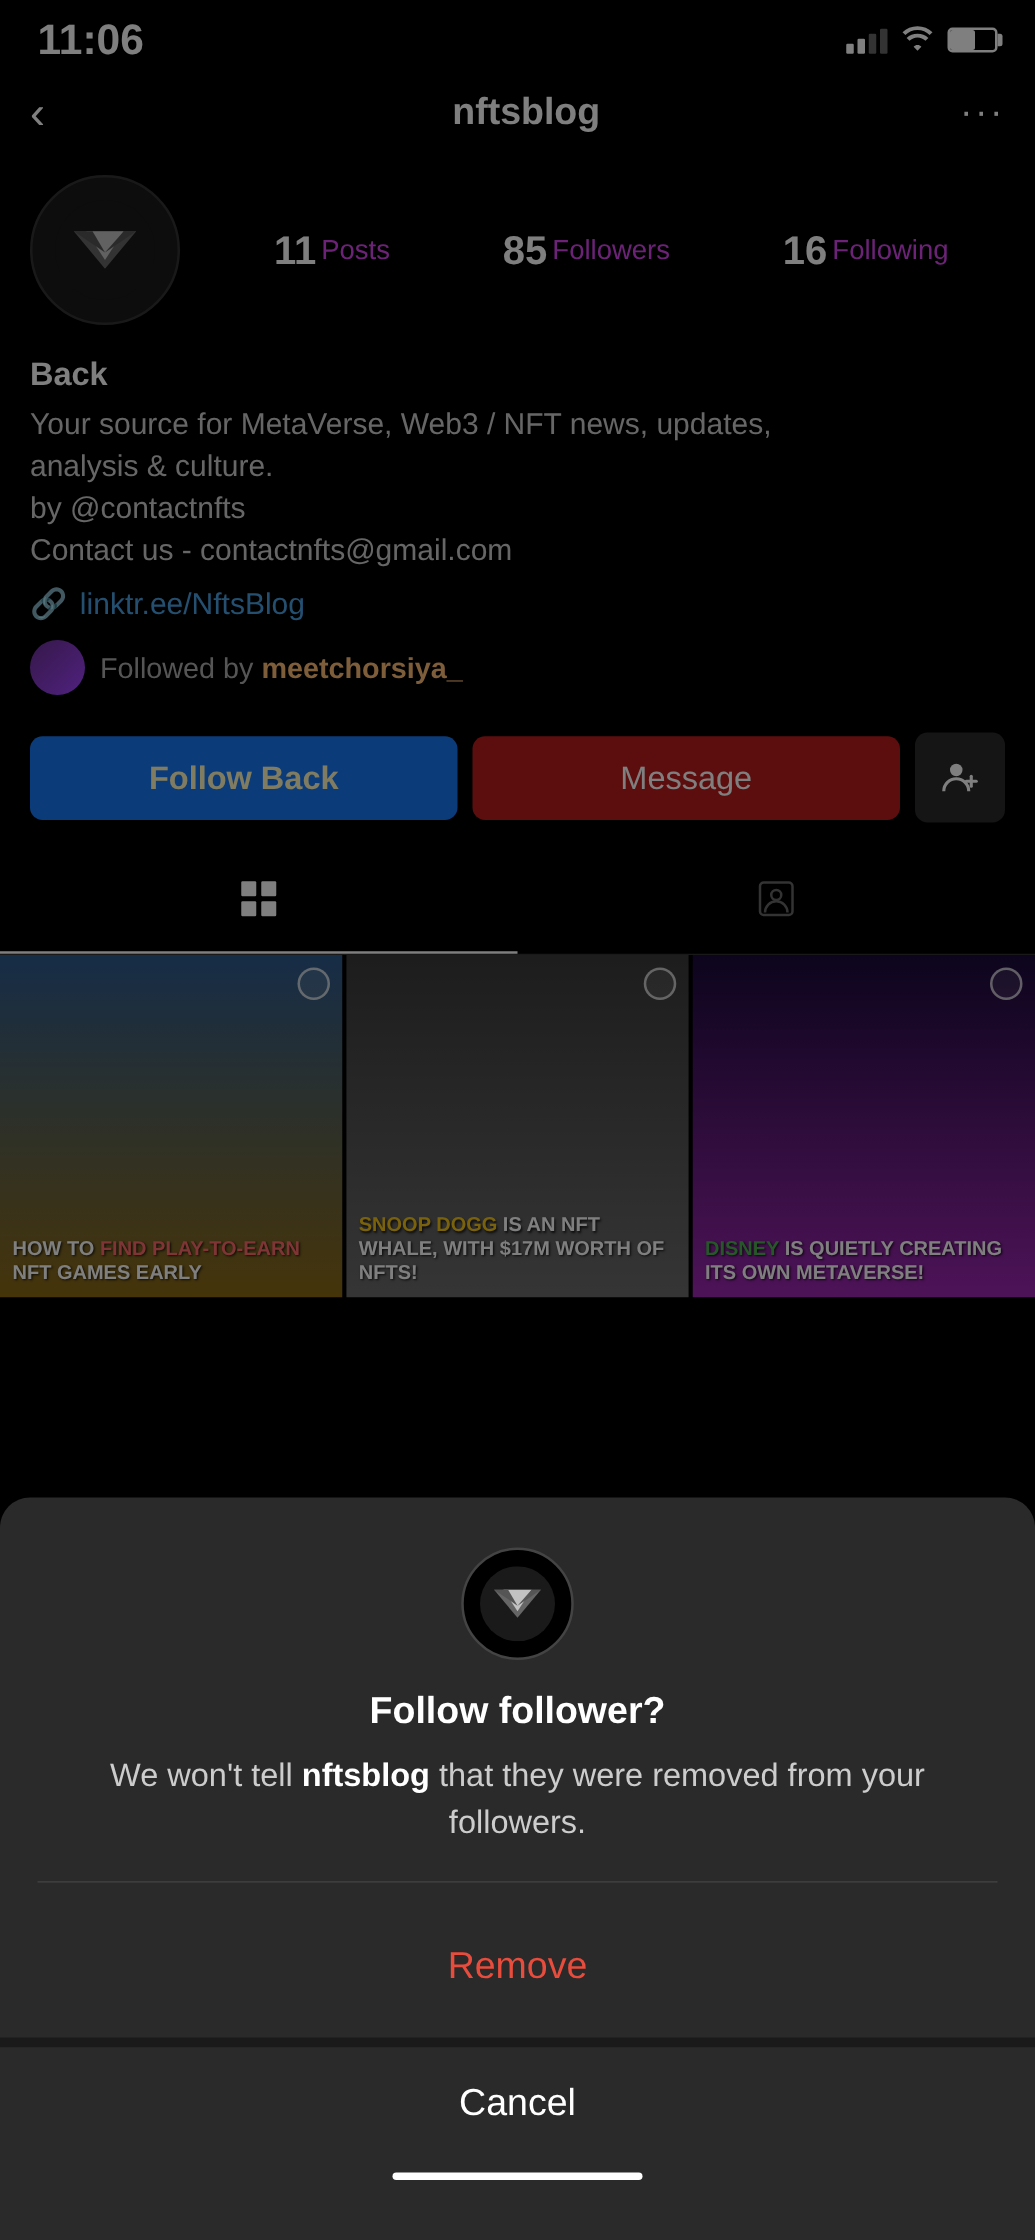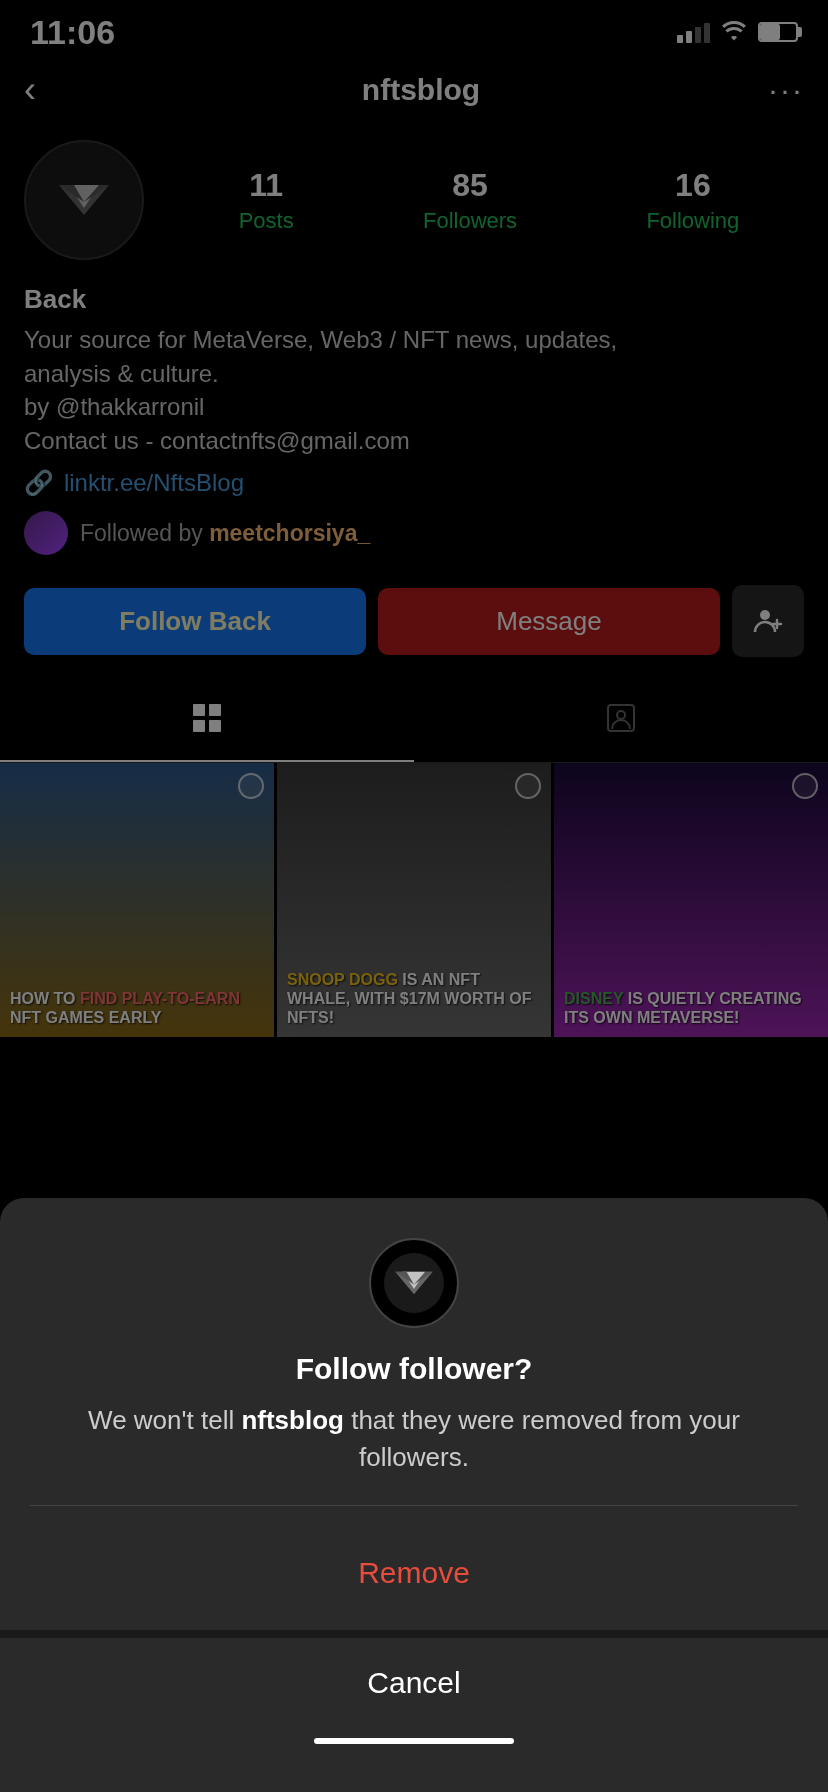--- a/index.html
+++ b/index.html
@@ -141,34 +141,34 @@
     }
 
     .stats-row {
       display: flex;
       flex: 1;
       justify-content: space-around;
     }
 
     .stat-item {
       display: flex;
-      flex-direction: column;
+      flex-direction: row;
       align-items: center;
       gap: 4px;
     }
 
     .stat-number {
       font-size: 32px;
       font-weight: 600;
       color: #fff;
     }
 
     .stat-label {
       font-size: 22px;
-      color: #22c55e;
+      color: #d946ef;
     }
 
     
     .bio-section {
       padding: 14px 24px;
     }
 
     .bio-name {
       font-size: 26px;
       font-weight: 700;
@@ -546,21 +546,21 @@
       <span class="stat-label">Following</span>
     </div>
   </div>
 </div>
 
 <div class="bio-section">
   <div class="bio-name">Back</div>
   <div class="bio-text">
     <span>Your source for MetaVerse, Web3 / NFT news, updates,</span><br>
     <span>analysis &amp; culture.</span><br>
-    <span>by @thakkarronil</span><br>
+    <span>by @contactnfts</span><br>
     <span>Contact us - contactnfts@gmail.com</span>
   </div>
   <div class="bio-link">
     <span class="link-icon">🔗</span>
     <span class="bio-link-text">linktr.ee/NftsBlog</span>
   </div>
   <div class="followed-by">
     <div class="follower-avatar"></div>
     <span class="followed-by-text">
       Followed by <strong>meetchorsiya_</strong>

